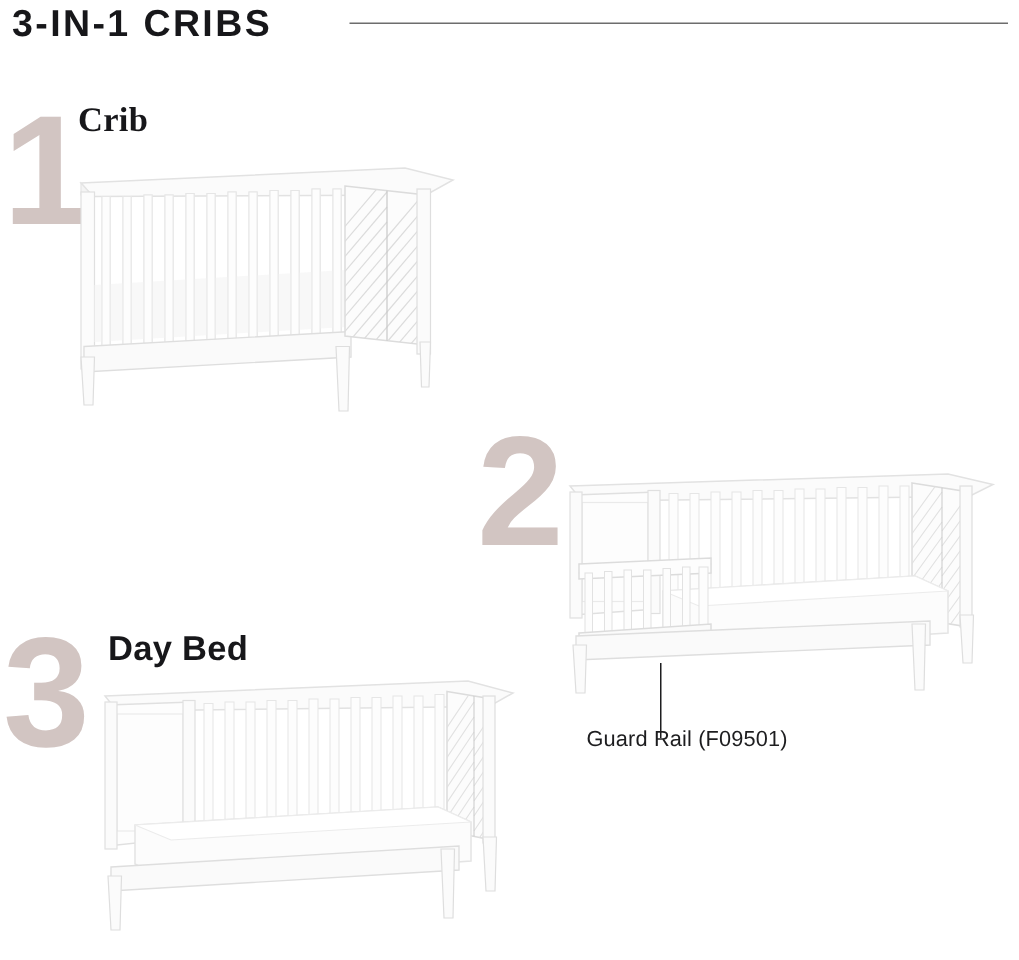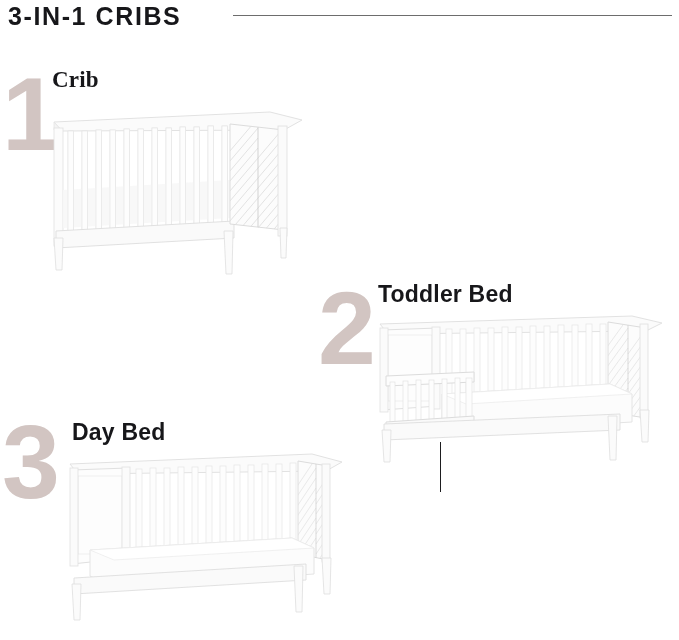--- a/index.html
+++ b/index.html
@@ -203,21 +203,20 @@
       <path d="M20 140 L29 140 L28 172 L22 172 Z" fill="#fbfbfb" stroke="#dedede" stroke-width=".8"></path>
       <path d="M190 133 L199 133 L198 176 L192 176 Z" fill="#fbfbfb" stroke="#dedede" stroke-width=".8"></path>
     </svg>
   </div>
 </div>
 
 <div class="section" id="sec2">
 
   <div class="step-number">2</div>
 
-  <div class="step-label">Toddler Bed</div>
 
   <div class="crib-img-2">
     <svg viewBox="0 0 305 155" width="305" height="155" aria-hidden="true">
 
       <path d="M10 14 L262 6 L292 13 L276 21 L18 24 Z" fill="#fbfbfb" stroke="#e2e2e2" stroke-width="1"></path>
 
       <path d="M12 20 L68 18 L68 96 L12 100 Z" fill="#fdfdfd" stroke="#e0e0e0" stroke-width="1"></path>
       <rect x="18" y="25" width="44" height="66" fill="none" stroke="#eaeaea" stroke-width=".8"></rect>
       <rect x="10" y="18" width="8" height="84" fill="#fbfbfb" stroke="#e0e0e0" stroke-width=".8"></rect>
       <rect x="62" y="17" width="8" height="82" fill="#fbfbfb" stroke="#e0e0e0" stroke-width=".8"></rect>
@@ -285,20 +284,21 @@
 
       <path d="M12 120 L21 120 L20 152 L14 152 Z" fill="#fbfbfb" stroke="#dedede" stroke-width=".8"></path>
       <path d="M238 106 L247 106 L246 150 L240 150 Z" fill="#fbfbfb" stroke="#dedede" stroke-width=".8"></path>
       <path d="M270 100 L279 100 L278 132 L272 132 Z" fill="#fbfbfb" stroke="#dedede" stroke-width=".8"></path>
     </svg>
   </div>
 
   <div class="callout-line"></div>
 
   <div class="callout-text">
+    <span>Guard Rail (F09501)</span>
   </div>
 </div>
 
 <div class="section" id="sec3">
 
   <div class="step-number">3</div>
 
   <div class="step-label">Day Bed</div>
 
   <div class="crib-img-3">

